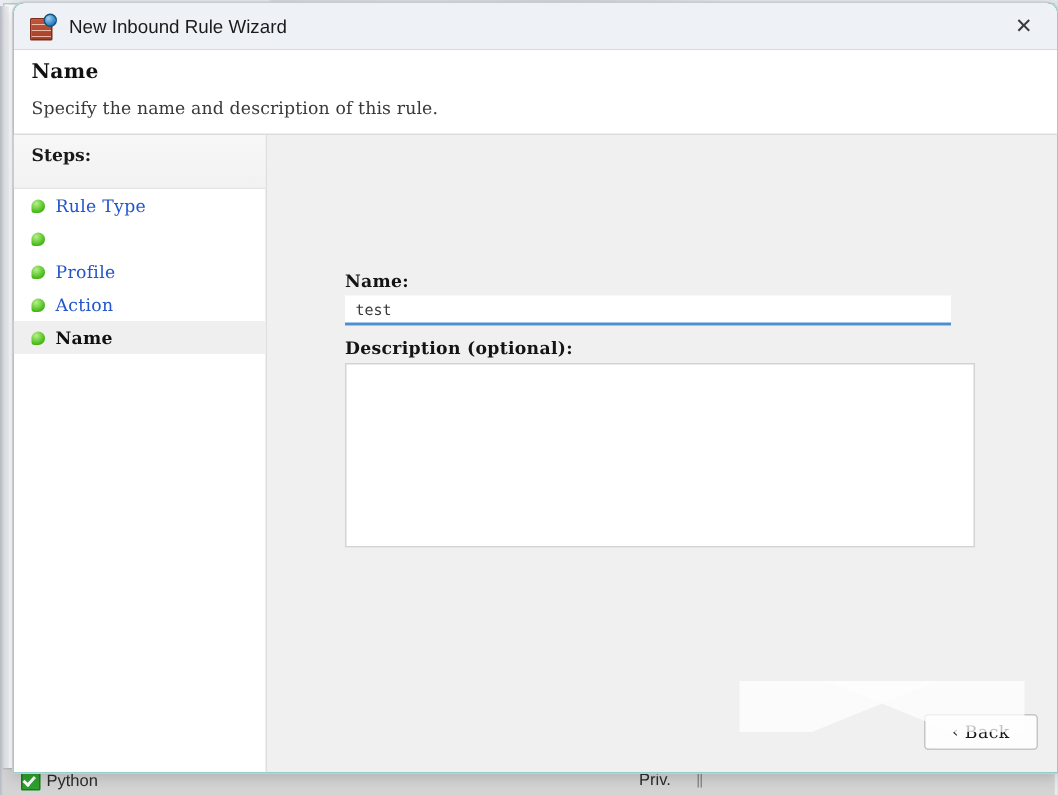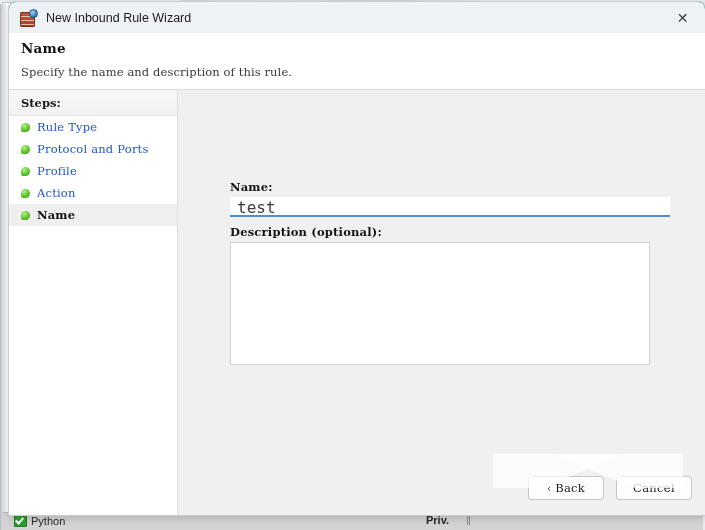--- a/index.html
+++ b/index.html
@@ -47,21 +47,21 @@
   }
   .bg-statusbar .seg {
     position: absolute;
     top: 1px;
     display: flex;
     align-items: center;
     gap: 4px;
     white-space: nowrap;
   }
   .bg-statusbar .seg.left { left: 12px; }
-  .bg-statusbar .seg.mid { left: 424px; font-weight: bold; }
+  .bg-statusbar .seg.mid { left: 424px; }
   .py-ico {
     width: 11px; height: 11px;
     background: #2fa02f;
     border: 1px solid #1d7a1d;
     border-radius: 1px;
     position: relative;
     flex: 0 0 auto;
   }
   .py-ico::after {
     content: "";
@@ -227,21 +227,21 @@
     flex: 0 0 auto;
     background: #ffffff;
     border-right: 1px solid #dedede;
     padding-top: 0;
   }
   #sidebar .steps-head {
     font-family: "DejaVu Serif", serif;
     font-weight: 700;
     font-size: 11.5px;
     color: #1a1a1a;
-    padding: 6px 0 5px 12px;
+    padding: 6px 0 15px 12px;
     background: linear-gradient(#f7f7f7,#f2f2f2);
     border-bottom: 1px solid #e3e3e3;
   }
   .step {
     display: flex;
     align-items: center;
     gap: 7px;
     height: 22px;
     padding-left: 12px;
     font-family: "DejaVu Serif", serif;
@@ -271,27 +271,27 @@
     font-size: 11.5px;
     color: #141414;
     letter-spacing: .2px;
   }
   #label-name { left: 52px; top: 90px; }
   #label-desc { left: 52px; top: 135px; text-align: right; }
 
   #name-input {
     position: absolute;
     left: 52px; top: 107px;
-    width: 440px; height: 20px;
+    width: 404px; height: 20px;
     background: #ffffff;
     border: none;
     border-bottom: 2px solid #4f8fd0;
     box-sizing: border-box;
     font-family: "DejaVu Sans Mono", monospace;
-    font-size: 16px;
+    font-size: 10px;
     color: #3b3b3b;
     padding: 2px 0 0 7px;
     outline: none;
   }
   #desc-input {
     position: absolute;
     left: 52px; top: 152px;
     width: 420px; height: 123px;
     background: #ffffff;
     border: 1px solid #d3d3d3;
@@ -388,21 +388,20 @@
     <div id="sidebar">
       <div class="steps-head">Steps:</div>
 
       <div class="step">
         <span class="dot"></span>
         <span class="lbl">Rule Type</span>
       </div>
 
       <div class="step">
         <span class="dot"></span>
-        <span class="lbl">Protocol and Ports</span>
       </div>
 
       <div class="step">
         <span class="dot"></span>
         <span class="lbl">Profile</span>
       </div>
 
       <div class="step">
         <span class="dot"></span>
         <span class="lbl">Action</span>
@@ -419,20 +418,17 @@
       <input id="name-input" type="text" value="test" style="">
 
       <div class="field-label" id="label-desc">Description (optional):</div>
       <textarea id="desc-input" placeholder="" style=""></textarea>
 
       <div id="footer">
         <div class="btn">
           <span class="chev">‹</span>
           <span>Back</span>
         </div>
-        <div class="btn">
-          <span>Cancel</span>
-        </div>
       </div>
     </div>
 
   </div>
 </div>
 
 </body></html>

